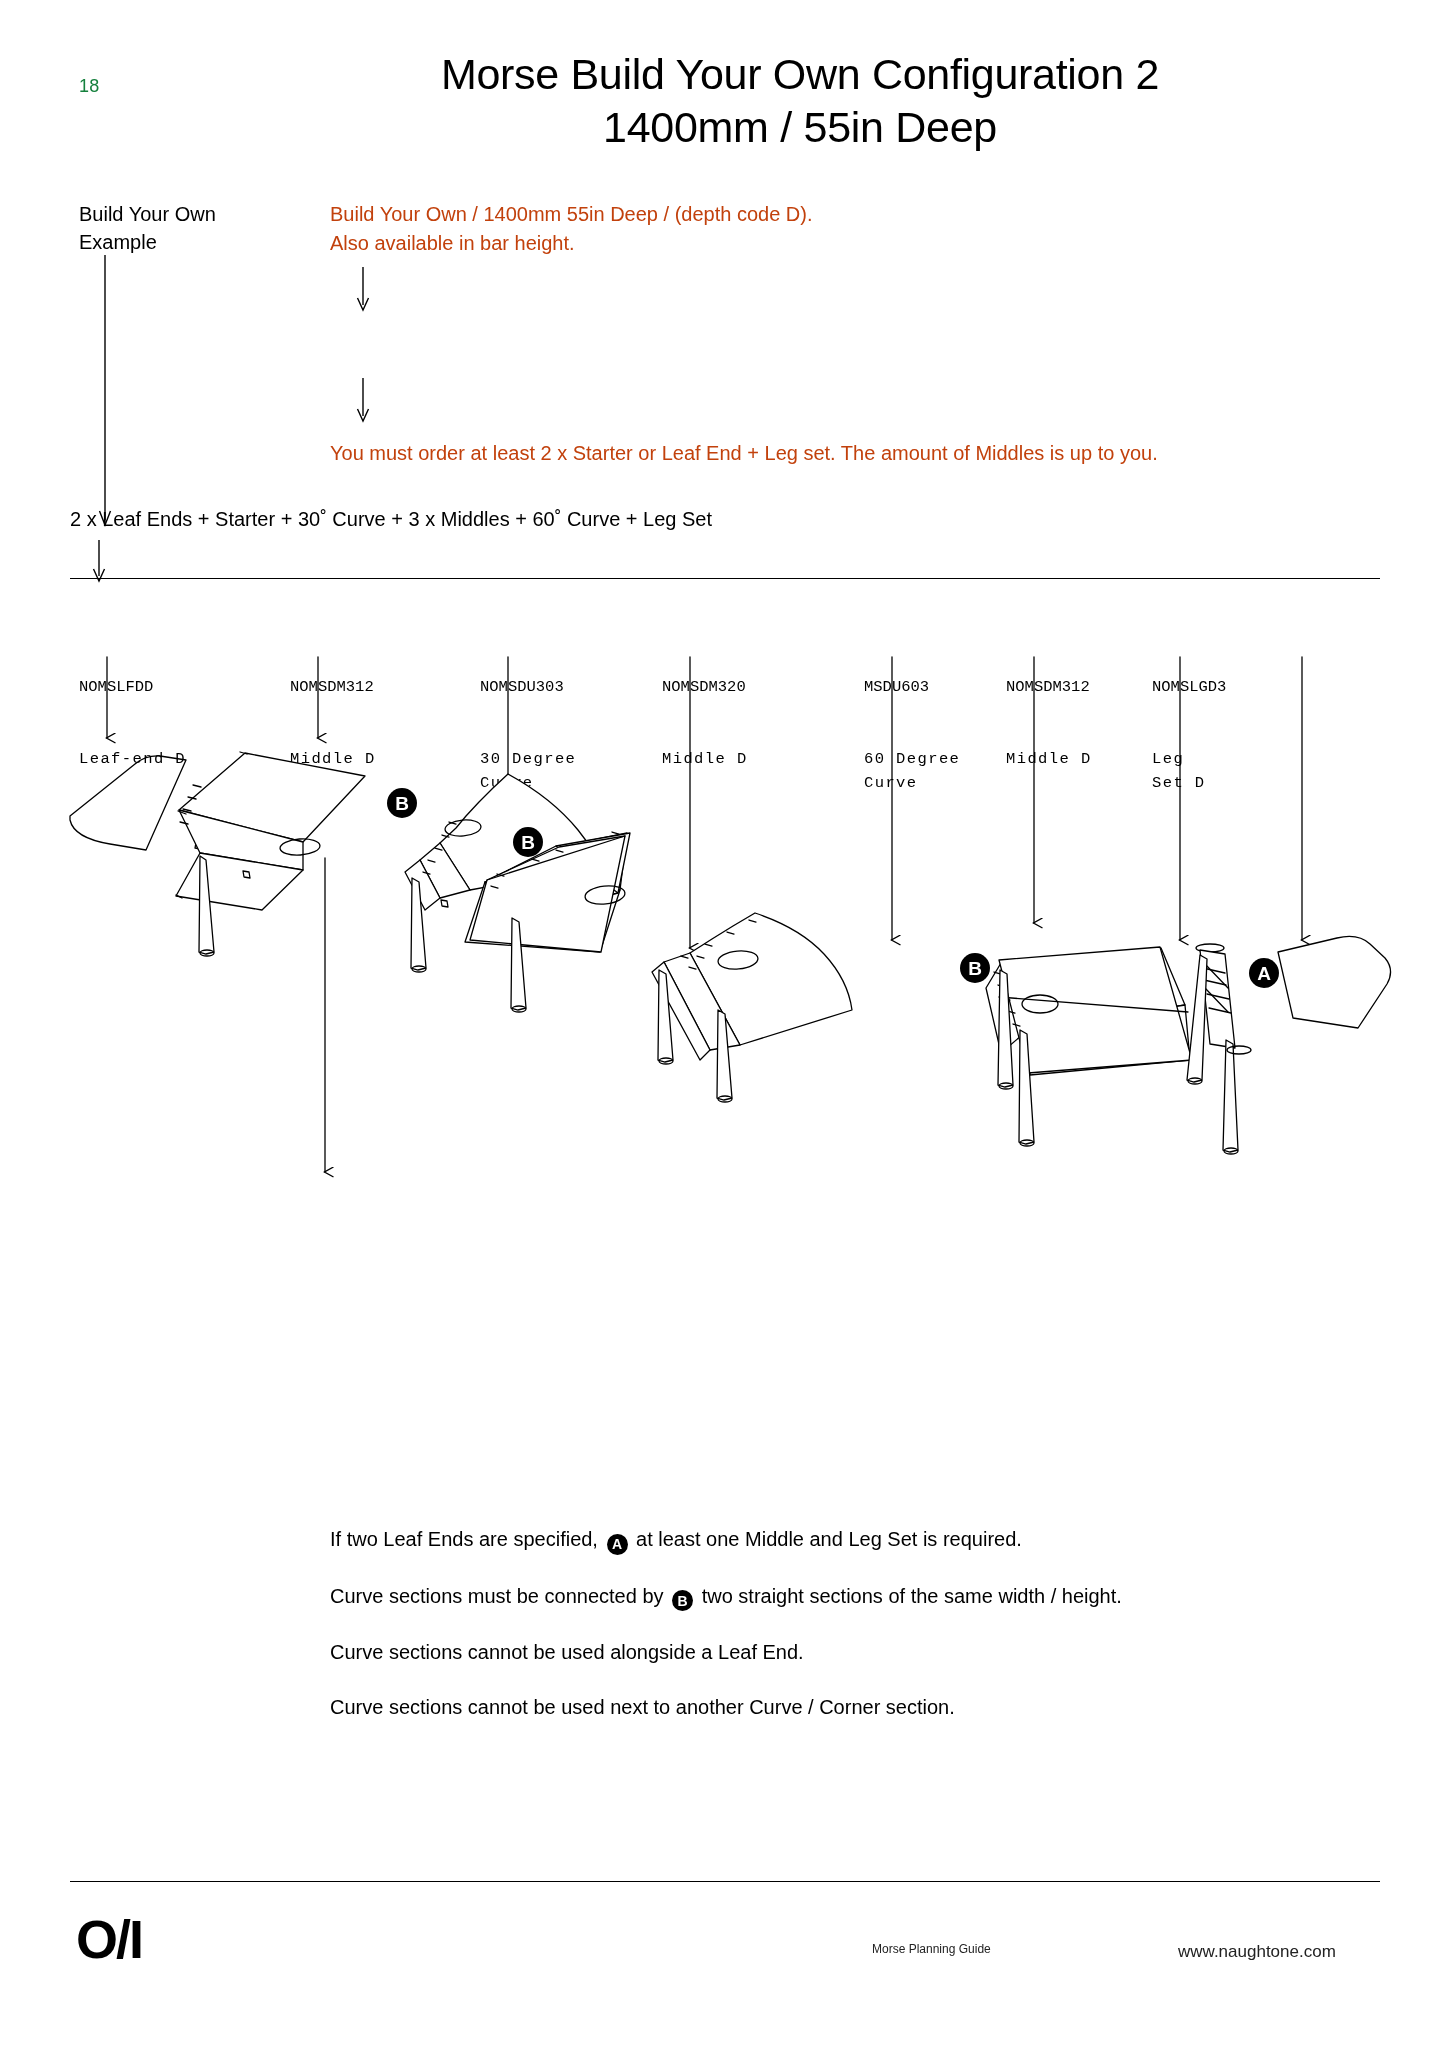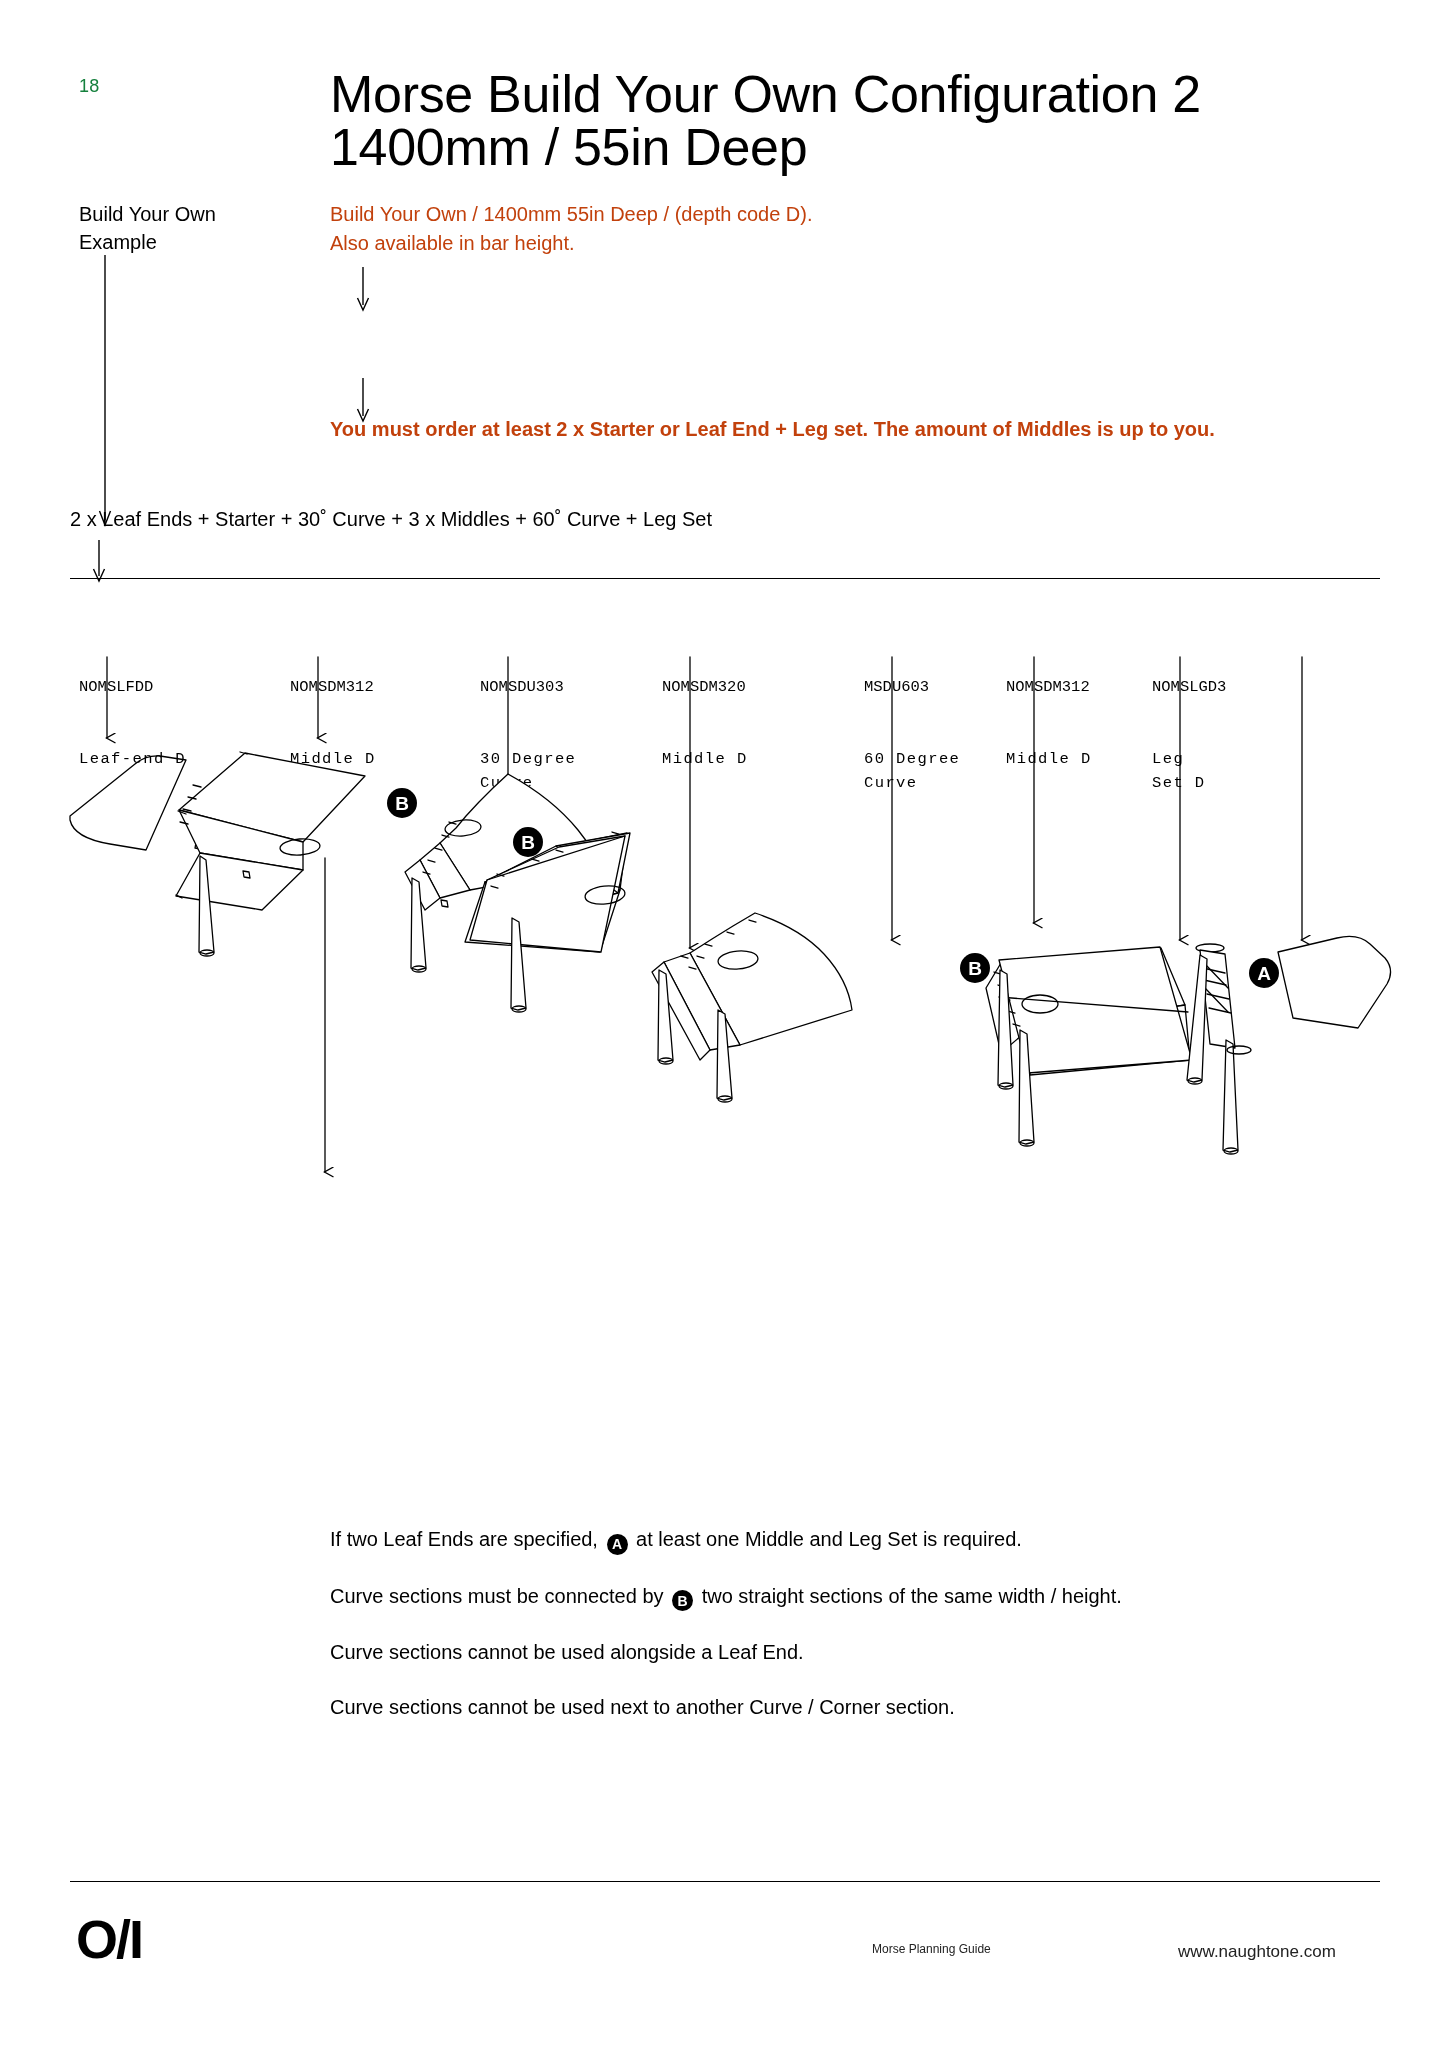--- a/index.html
+++ b/index.html
@@ -25,27 +25,28 @@
     position: absolute;
     left: 79px;
     top: 76px;
     font-size: 18px;
     letter-spacing: 0.2px;
     color: #15803d;
   }
   .page-title {
     position: absolute;
     left: 330px;
-    top: 68px;
+    top: 48px;
     width: 940px;
-    font-size: 52px;
+    font-size: 43px;
     line-height: 53px;
     font-weight: 400;
     letter-spacing: -0.3px;
     color: #000;
+    text-align: center;
   }
   .page-title .line2 { display: block; }
 
   
   .side-label {
     position: absolute;
     left: 79px;
     top: 200px;
     width: 200px;
     font-size: 20px;
@@ -56,21 +57,21 @@
   
   .intro {
     position: absolute;
     left: 330px;
     font-size: 20px;
     line-height: 29px;
     color: #c2410c;
   }
   .intro-1 { top: 200px; width: 760px; }
   .intro-2 { top: 314px; width: 960px; }
-  .intro-3 { top: 415px; width: 990px; font-weight: bold; }
+  .intro-3 { top: 439px; width: 990px; }
 
   
   .arrow-v {
     position: absolute;
     width: 22px;
   }
   .arrow-v svg { display: block; }
 
   .arrow-a1 { left: 352px; top: 267px; }
   .arrow-a2 { left: 352px; top: 378px; }

